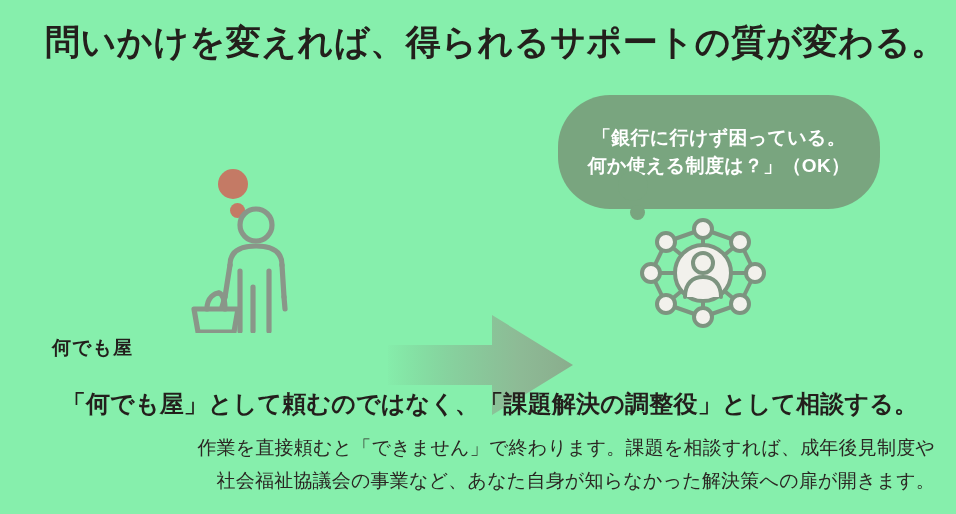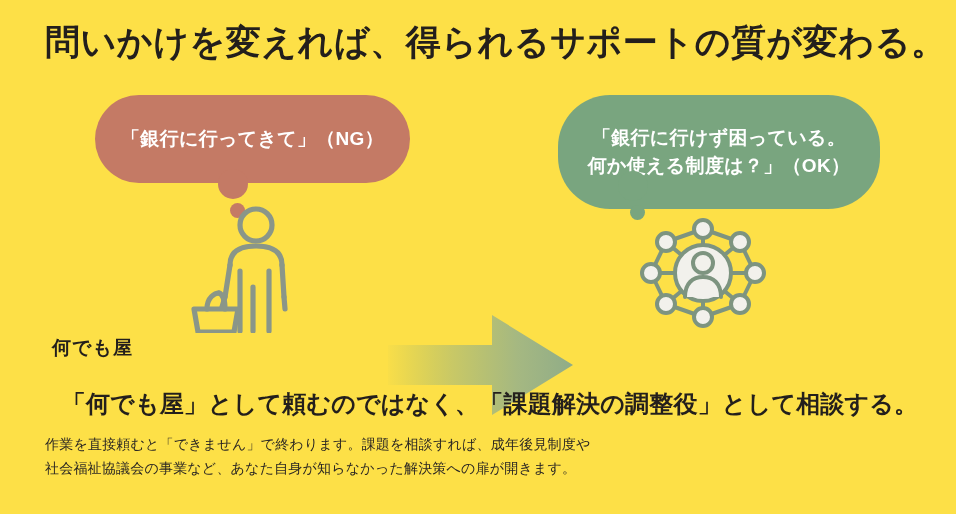--- a/index.html
+++ b/index.html
@@ -14,21 +14,21 @@
     font-family: "Liberation Sans", "DejaVu Sans", sans-serif;
     color: #231f1c;
     overflow: hidden;
     position: relative;
   }
 
   #slide {
     position: relative;
     width: 956px;
     height: 514px;
-    background: #fde047;
+    background: #86efac;
   }
 
   
   .title {
     position: absolute;
     left: 45px;
     top: 20px;
     width: 880px;
     font-size: 35px;
     font-weight: bold;
@@ -166,41 +166,39 @@
     line-height: 1.3;
     color: #231f1c;
     white-space: nowrap;
     text-align: center;
   }
   .body-copy {
     position: absolute;
     left: 45px;
     top: 432px;
     width: 890px;
-    font-size: 14px;
+    font-size: 19px;
     line-height: 1.72;
     letter-spacing: 0.2px;
     color: #2b2723;
+    text-align: right;
   }
   .body-line { white-space: nowrap; }
 </style>
 </head>
 <body>
 
 <div id="slide">
 
   <div class="title">問いかけを変えれば、得られるサポートの質が変わる。</div>
 
   <div class="stage">
 
     <div class="side side-left">
 
-      <div class="bubble bubble-ng">
-        <span class="bubble-text">「銀行に行ってきて」（NG）</span>
-      </div>
       <div class="tail-lobe tail-lobe-ng"></div>
       <div class="tail-dot tail-dot-ng"></div>
 
       <div class="figure figure-person">
         <svg width="134" height="128" viewBox="0 0 134 128" fill="none" stroke="#8a9689" stroke-width="5.2" stroke-linecap="round" stroke-linejoin="round">
 
           <circle cx="71" cy="20" r="16"></circle>
 
           <path d="M45 60 C45 46 56 41 71 41 C86 41 97 46 97 60"></path>
 

